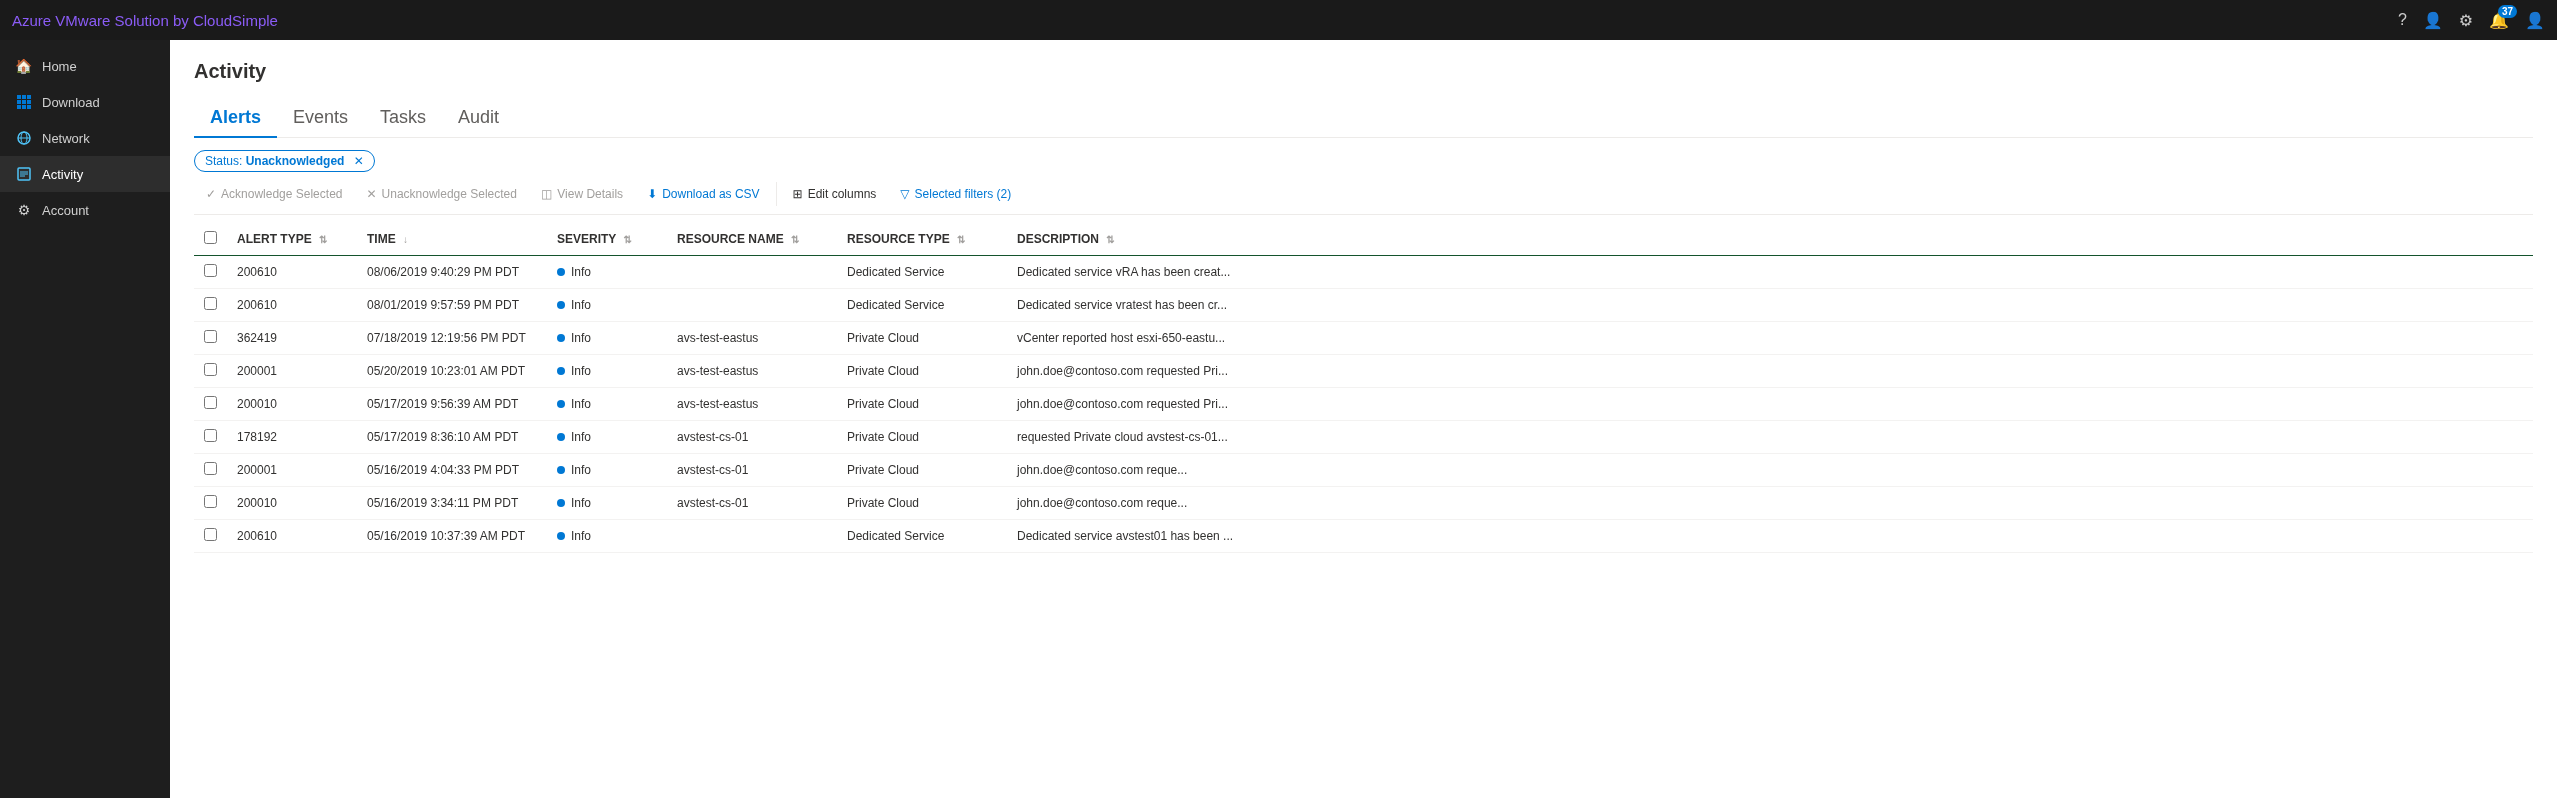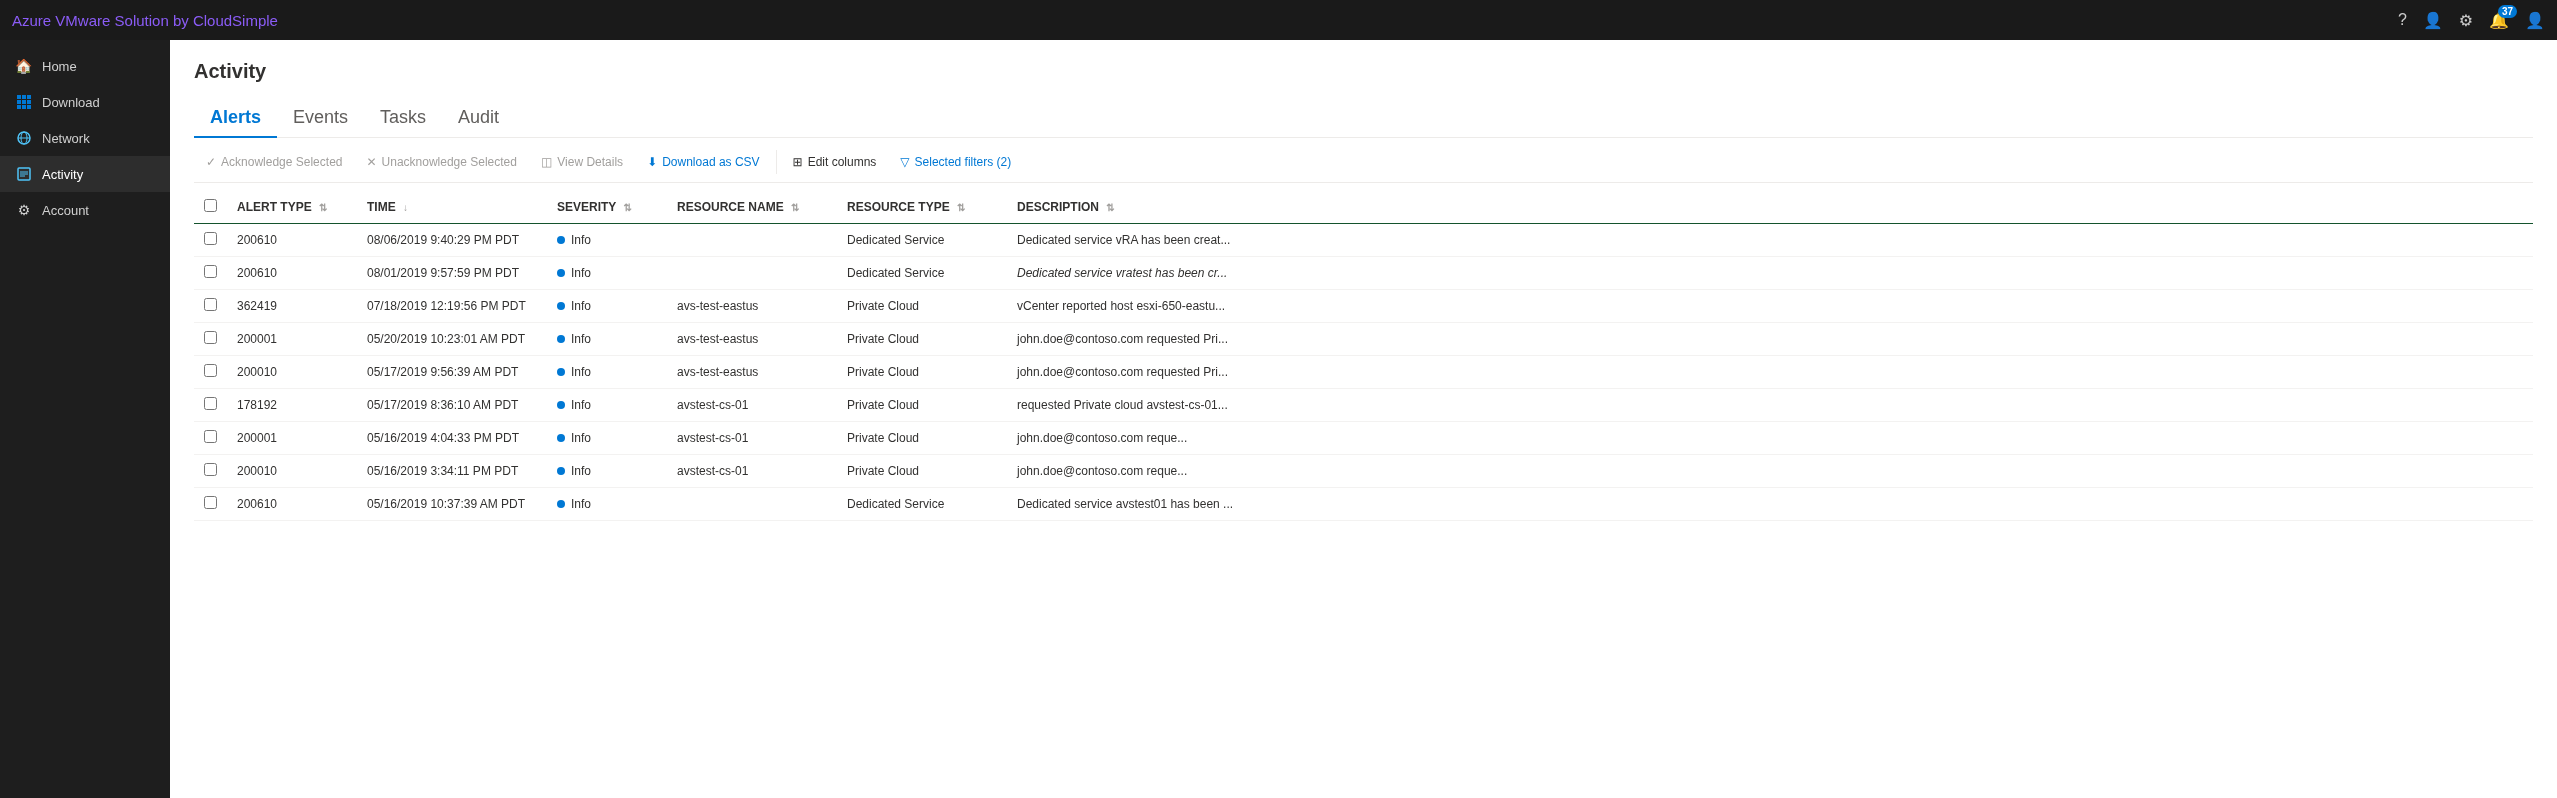--- a/index.html
+++ b/index.html
@@ -291,20 +291,27 @@
   <main class="content">
     <h1 class="page-title">Activity</h1>
 
     <div class="tabs">
       <div class="tab active">Alerts</div>
       <div class="tab">Events</div>
       <div class="tab">Tasks</div>
       <div class="tab">Audit</div>
     </div>
 
+    <div class="filter-bar">
+      <span class="status-badge">
+        <span>Status:</span>
+        <strong>Unacknowledged</strong>
+        <span style="margin-left:6px;cursor:pointer;">✕</span>
+      </span>
+    </div>
 
     <div class="toolbar">
       <button class="toolbar-btn">
         <span style="color:#a19f9d;">✓</span>
         <span>Acknowledge Selected</span>
       </button>
       <button class="toolbar-btn">
         <span style="color:#a19f9d;">✕</span>
         <span>Unacknowledge Selected</span>
       </button>
@@ -378,21 +385,21 @@
       <td class="checkbox-cell">
         <input type="checkbox" style="">
       </td>
       <td>200610</td>
       <td>08/01/2019 9:57:59 PM PDT</td>
       <td>
         <span class="severity-dot severity-info"></span>Info
       </td>
       <td></td>
       <td>Dedicated Service</td>
-      <td style="max-width:300px;overflow:hidden;text-overflow:ellipsis;font-style:italic;">Dedicated service vratest has been cr...</td>
+      <td style="max-width:300px;overflow:hidden;text-overflow:ellipsis;">Dedicated service vratest has been cr...</td>
     </tr>
           <tr>
       <td class="checkbox-cell">
         <input type="checkbox" style="">
       </td>
       <td>362419</td>
       <td>07/18/2019 12:19:56 PM PDT</td>
       <td>
         <span class="severity-dot severity-info"></span>Info
       </td>

